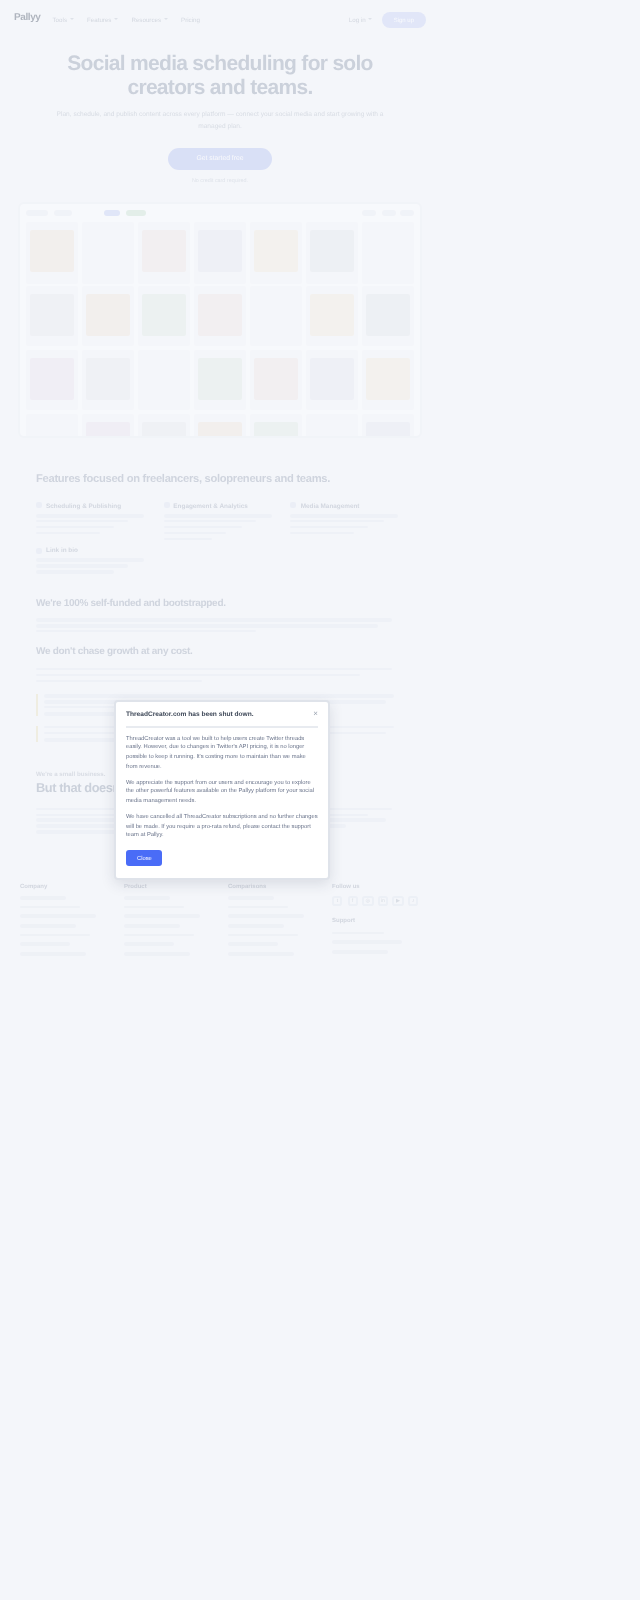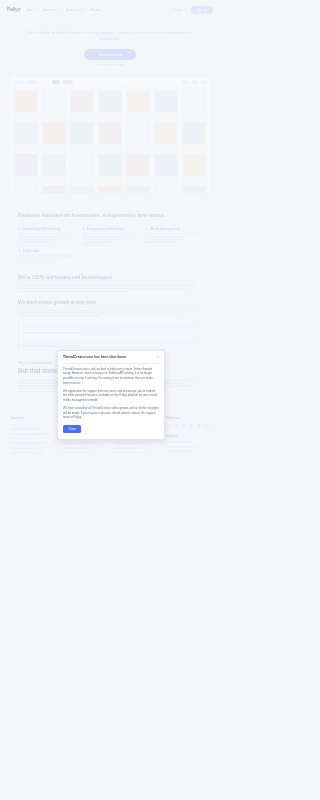--- a/index.html
+++ b/index.html
@@ -144,20 +144,21 @@
     <div class="nav-right">
       <div class="nav-login">
         <span>Log in</span>
         <span class="caret"></span>
       </div>
       <button class="nav-cta">Sign up</button>
     </div>
   </div>
 
   <div class="hero">
+    <h1>Social media scheduling for solo creators and teams.</h1>
     <p>Plan, schedule, and publish content across every platform — connect your social media and start growing with a managed plan.</p>
     <button class="hero-btn">Get started free</button>
     <div class="hero-note">No credit card required.</div>
   </div>
 
   <div class="shot">
     <div class="shot-top">
       <div class="pill" style="width:11px"></div>
       <div class="pill" style="width:9px"></div>
       <div class="pill accent" style="width:8px;margin-left:14px"></div>

